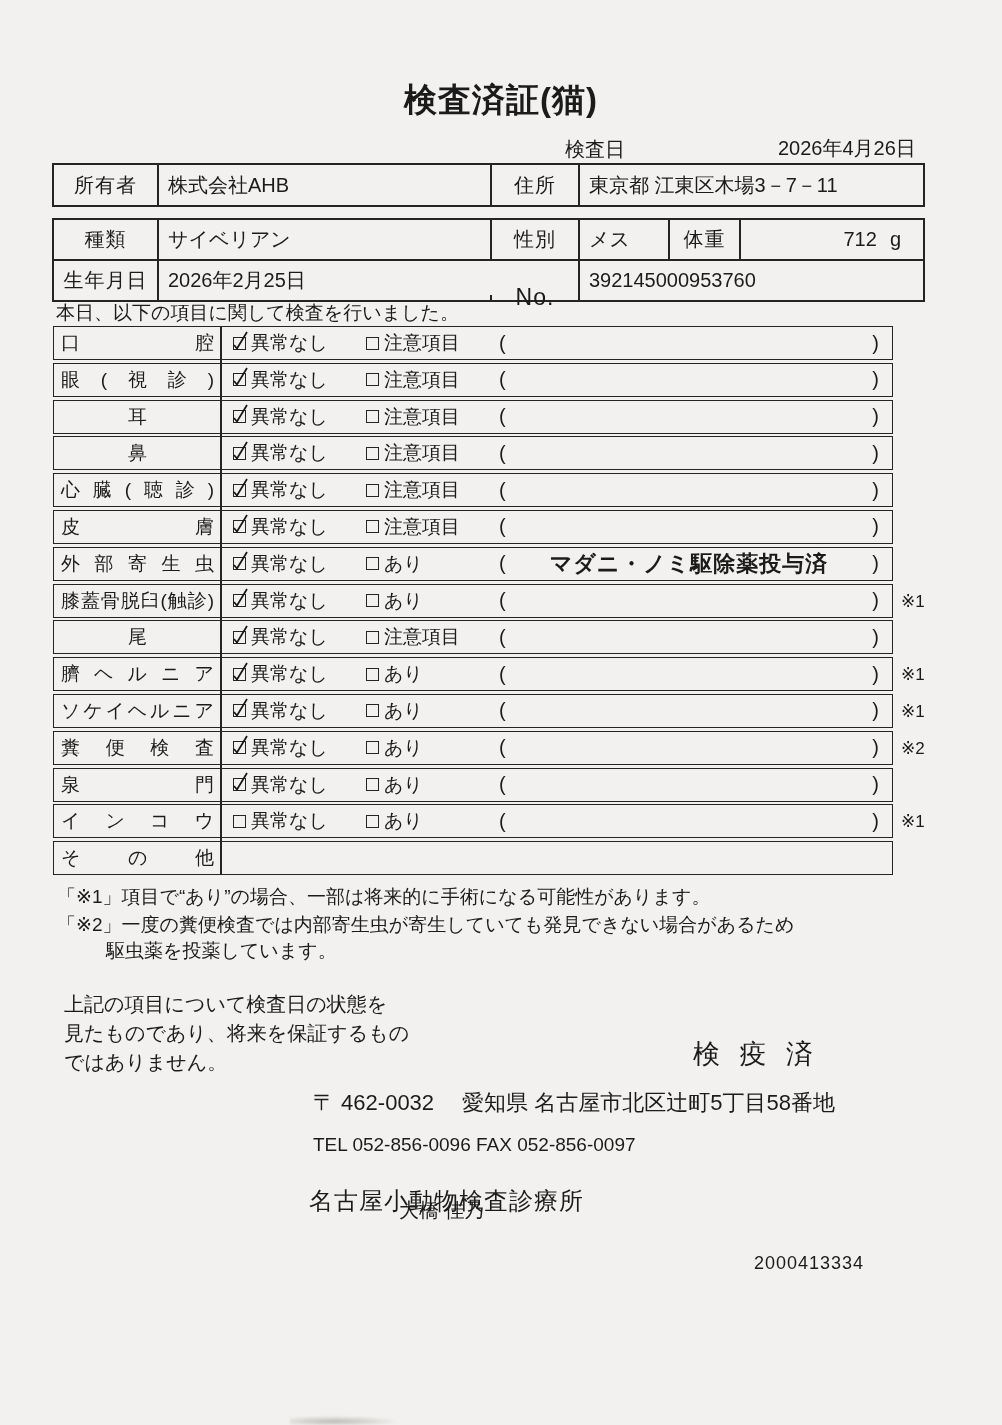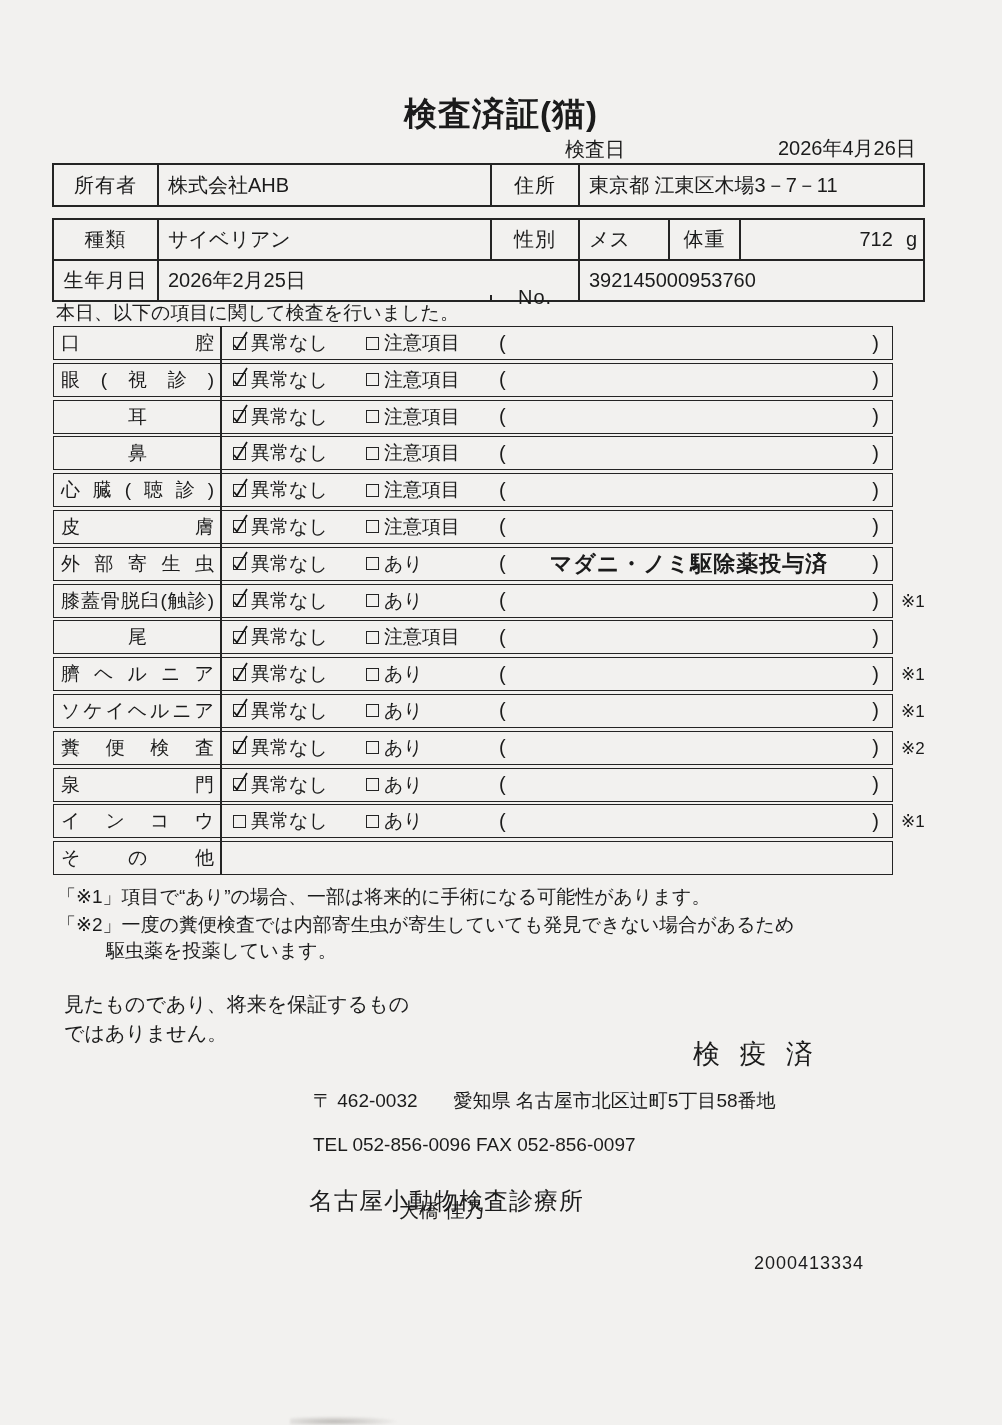--- a/index.html
+++ b/index.html
@@ -5,43 +5,43 @@
   html,body{margin:0;padding:0;}
   body{
     width:1002px;height:1425px;position:relative;
     background:#f2f1ef;
     font-family:"Liberation Sans","DejaVu Sans",sans-serif;
     color:#1b1b1b;overflow:hidden;
   }
   .page{position:absolute;inset:0;}
 
   
-  .doc-title{position:absolute;top:92px;left:0;width:100%;text-align:center;
+  .doc-title{position:absolute;top:78px;left:0;width:100%;text-align:center;
     font-size:33px;font-weight:bold;letter-spacing:1px;}
   .date-label{position:absolute;top:136px;left:565px;font-size:20px;}
   .date-value{position:absolute;top:135px;left:778px;font-size:20px;}
 
   
   .tbl{position:absolute;left:52px;width:873px;border:2px solid #242424;
     box-sizing:border-box;}
   .tbl-owner{top:163px;height:44px;display:flex;}
   .tbl-animal{top:218px;height:84px;display:flex;flex-direction:column;}
   .a-row{display:flex;flex:1;min-height:0;}
   .a-row.first{border-bottom:2px solid #242424;}
   .cell{box-sizing:border-box;display:flex;align-items:center;font-size:20px;}
   .cell.lab{justify-content:center;letter-spacing:1px;}
   .bl{border-left:2px solid #242424;}
   .w-lab1{width:103px;}
   .w-val1{width:333px;padding-left:9px;}
   .w-lab2{width:88px;}
   .w-val2{flex:1;padding-left:9px;}
   .w-sex{width:90px;padding-left:9px;}
   .w-wlab{width:71px;}
-  .w-wval{flex:1;justify-content:flex-end;padding-right:6px;gap:13px;}
-  .no-lab{font-size:20px;margin-top:34px;}
+  .w-wval{flex:1;justify-content:flex-end;padding-right:22px;gap:13px;}
+  .no-lab{font-size:23px;margin-top:34px;}
 
   .intro{position:absolute;left:56px;top:300px;font-size:19px;}
 
   
   .exam{position:absolute;left:53px;top:326px;width:840px;}
   .exam::after{content:"";position:absolute;left:167px;top:0;bottom:3px;
     width:1.7px;background:#242424;}
   .exam-row{position:relative;height:34px;margin-bottom:2.8px;
     border:1.7px solid #242424;box-sizing:border-box;
     display:flex;align-items:stretch;}
@@ -68,21 +68,21 @@
     transform:translateY(-50%);font-size:17px;white-space:nowrap;}
 
   
   .fn1{position:absolute;left:57px;top:884px;font-size:19px;}
   .fn2{position:absolute;left:57px;top:912px;font-size:19px;}
   .fn2b{position:absolute;left:106px;top:938px;font-size:19px;}
 
   
   .disclaimer{position:absolute;left:64px;top:990px;font-size:20px;line-height:29px;}
   .stamp{position:absolute;left:693px;top:1036px;font-size:27px;letter-spacing:6px;}
-  .addr-line{position:absolute;left:313px;top:1088px;font-size:19px;display:flex;gap:36px;}
+  .addr-line{position:absolute;left:313px;top:1088px;font-size:22px;display:flex;gap:28px;}
   .tel-line{position:absolute;left:313px;top:1134px;font-size:19px;}
   .clinic-name{position:absolute;left:309px;top:1185px;font-size:24px;letter-spacing:1px;font-family:Liberation Mono, monospace;}
   .vet-name{position:absolute;left:399px;top:1197px;font-size:20px;}
   .serial{position:absolute;left:754px;top:1253px;font-size:18px;letter-spacing:1px;}
 
   .smudge{position:absolute;left:290px;top:1416px;width:110px;height:9px;
     background:radial-gradient(ellipse at 40% 60%, rgba(105,100,95,.38), transparent 70%);
     filter:blur(1px);}
 </style>
 </head>
@@ -491,20 +491,21 @@
       <div class="exam-content"></div>
 
     </div>
   </div>
 
   <div class="fn1">「※1」項目で“あり”の場合、一部は将来的に手術になる可能性があります。</div>
   <div class="fn2">「※2」一度の糞便検査では内部寄生虫が寄生していても発見できない場合があるため</div>
   <div class="fn2b">駆虫薬を投薬しています。</div>
 
   <div class="disclaimer">
+    <div>上記の項目について検査日の状態を</div>
     <div>見たものであり、将来を保証するもの</div>
     <div>ではありません。</div>
   </div>
 
   <div class="stamp">検 疫 済</div>
 
   <div class="addr-line">
     <span>〒 462-0032</span>
     <span>愛知県 名古屋市北区辻町5丁目58番地</span>
   </div>

